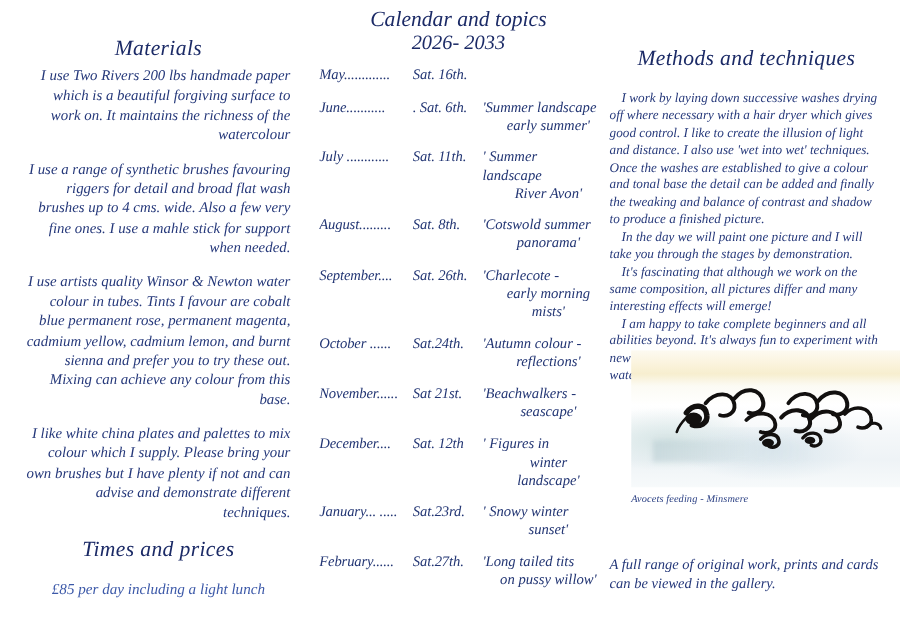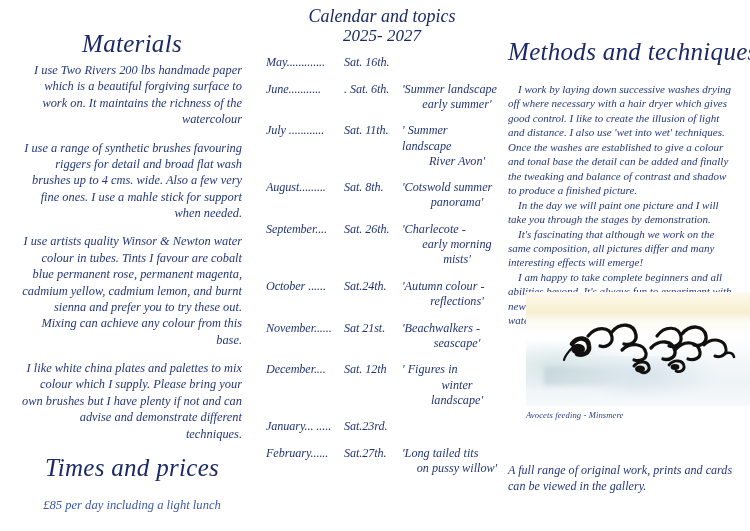--- a/index.html
+++ b/index.html
@@ -29,21 +29,21 @@
     box-sizing: border-box;
     height: 484px;
   }
   .col-left   { width: 258px; padding: 0 16px 0 22px; }
   .col-middle { width: 244px; padding: 0 4px 0 8px; }
   .col-right  { width: 248px; padding: 0 14px 0 6px; }
 
   
   .heading {
     font-style: italic;
-    font-size: 25px;
+    font-size: 18px;
     color: #1b2a66;
     text-align: center;
     letter-spacing: .3px;
     white-space: nowrap;
   }
   .heading-materials { margin-top: 30px; }
   .heading-methods   { margin-top: 38px; }
   .heading-times     { margin-top: 0; }
 
   .cal-title {
@@ -202,21 +202,21 @@
     <div class="heading heading-times">Times and prices</div>
     <div class="prices">
       <div class="line">£85 per day including a light lunch</div>
 
     </div>
   </div>
 
   <div class="col col-middle">
     <div class="cal-title">
       <span>Calendar and topics</span>
-      <span class="yr">2025- 2027</span>
+      <span class="yr">2026- 2033</span>
     </div>
 
     <div class="cal-list">
 
       <div class="cal-row">
         <span class="cal-month">May.............</span>
         <span class="cal-date">Sat. 16th.</span>
       </div>
 
       <div class="cal-row">
@@ -278,20 +278,24 @@
         <span class="cal-date">Sat. 12th</span>
         <span class="cal-topic">
           <span class="t1">' Figures in</span>
           <span class="t2">winter landscape'</span>
         </span>
       </div>
 
       <div class="cal-row">
         <span class="cal-month">January... .....</span>
         <span class="cal-date">Sat.23rd.</span>
+        <span class="cal-topic">
+          <span class="t1">' Snowy winter</span>
+          <span class="t2">sunset'</span>
+        </span>
       </div>
 
       <div class="cal-row">
         <span class="cal-month">February......</span>
         <span class="cal-date">Sat.27th.</span>
         <span class="cal-topic">
           <span class="t1">'Long tailed tits</span>
           <span class="t2">on pussy willow'</span>
         </span>
       </div>

